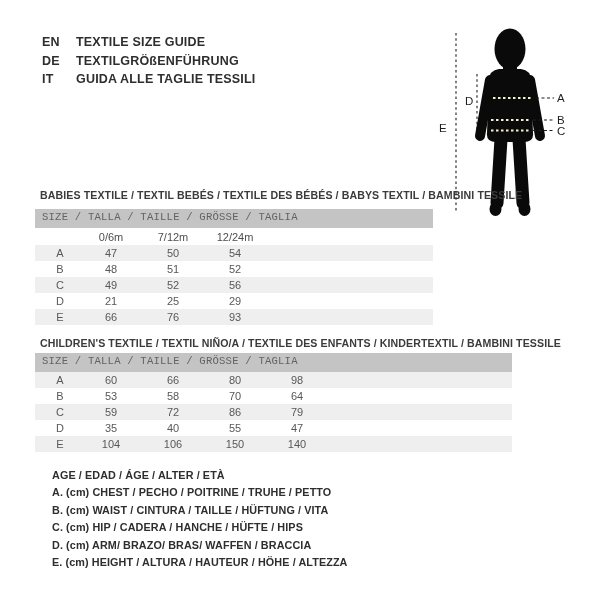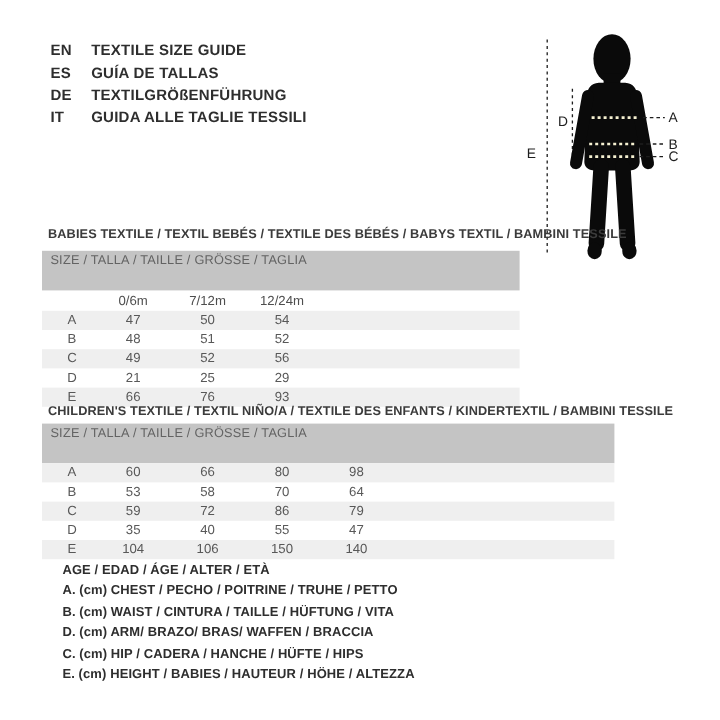--- a/index.html
+++ b/index.html
@@ -14,46 +14,42 @@
   .lang-list{left:42px;top:35px;}
   .lang-row{display:flex;height:18.6px;align-items:flex-start;
     font-weight:bold;font-size:12.5px;color:#2e2e2e;letter-spacing:.2px;}
   .lang-code{width:34px;}
 
   
   .sec-title{font-weight:bold;font-size:10.6px;color:#3b3b3b;letter-spacing:.1px;white-space:nowrap;}
 
   
   .table{position:absolute;}
-  .size-bar{height:33px;line-height:17px;background:#c4c4c4;color:#636363;
-    font-size:10.6px;padding-left:7px;font-weight:500;letter-spacing:.2px;}
+  .size-bar{height:19px;line-height:17px;background:#c4c4c4;color:#636363;
+    font-size:10.6px;padding-left:7px;font-weight:500;letter-spacing:.2px;font-family:Liberation Mono, monospace;}
   .trow{display:flex;height:16px;align-items:center;font-size:11px;color:#585858;}
   .thead{height:17px;color:#4e4e4e;}
   .stripe{background:#efefef;}
   .c{width:62px;box-sizing:border-box;text-align:center;}
   .lab{width:45px;padding-left:5px;}
 
   
   .legend{left:52px;top:467px;}
   .legend-line{height:17.4px;line-height:17.4px;font-weight:bold;
     font-size:10.8px;color:#2e2e2e;letter-spacing:.1px;white-space:nowrap;}
 
   svg text{font-family:"Liberation Sans", sans-serif;}
 </style>
 </head>
 <body>
 
 <div class="abs lang-list">
   <div class="lang-row">
     <span class="lang-code">EN</span>
     <span>TEXTILE SIZE GUIDE</span>
-  </div>
-  <div class="lang-row">
-    <span class="lang-code">ES</span>
-    <span>GUÍA DE TALLAS</span>
   </div>
   <div class="lang-row">
     <span class="lang-code">DE</span>
     <span>TEXTILGRÖßENFÜHRUNG</span>
   </div>
   <div class="lang-row">
     <span class="lang-code">IT</span>
     <span>GUIDA ALLE TAGLIE TESSILI</span>
   </div>
 </div>
@@ -172,16 +168,16 @@
     <span class="c">106</span>
     <span class="c">150</span>
     <span class="c">140</span>
   </div>
 </div>
 
 <div class="abs legend">
   <div class="legend-line">AGE / EDAD / ÁGE / ALTER / ETÀ</div>
   <div class="legend-line">A. (cm) CHEST / PECHO / POITRINE / TRUHE / PETTO</div>
   <div class="legend-line">B. (cm) WAIST / CINTURA / TAILLE / HÜFTUNG / VITA</div>
+  <div class="legend-line">C. (cm) HIP / CADERA / HANCHE / HÜFTE / HIPS</div>
   <div class="legend-line">D. (cm) ARM/ BRAZO/ BRAS/ WAFFEN / BRACCIA</div>
-  <div class="legend-line">C. (cm) HIP / CADERA / HANCHE / HÜFTE / HIPS</div>
-  <div class="legend-line">E. (cm) HEIGHT / BABIES / HAUTEUR / HÖHE / ALTEZZA</div>
+  <div class="legend-line">E. (cm) HEIGHT / ALTURA / HAUTEUR / HÖHE / ALTEZZA</div>
 </div>
 
 </body></html>

